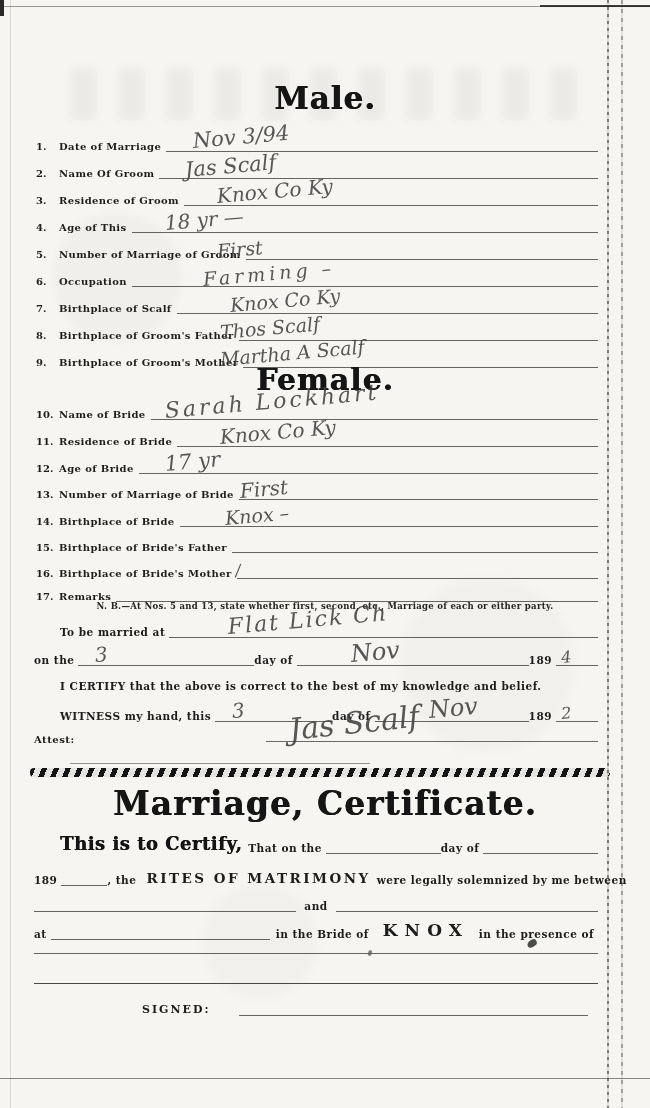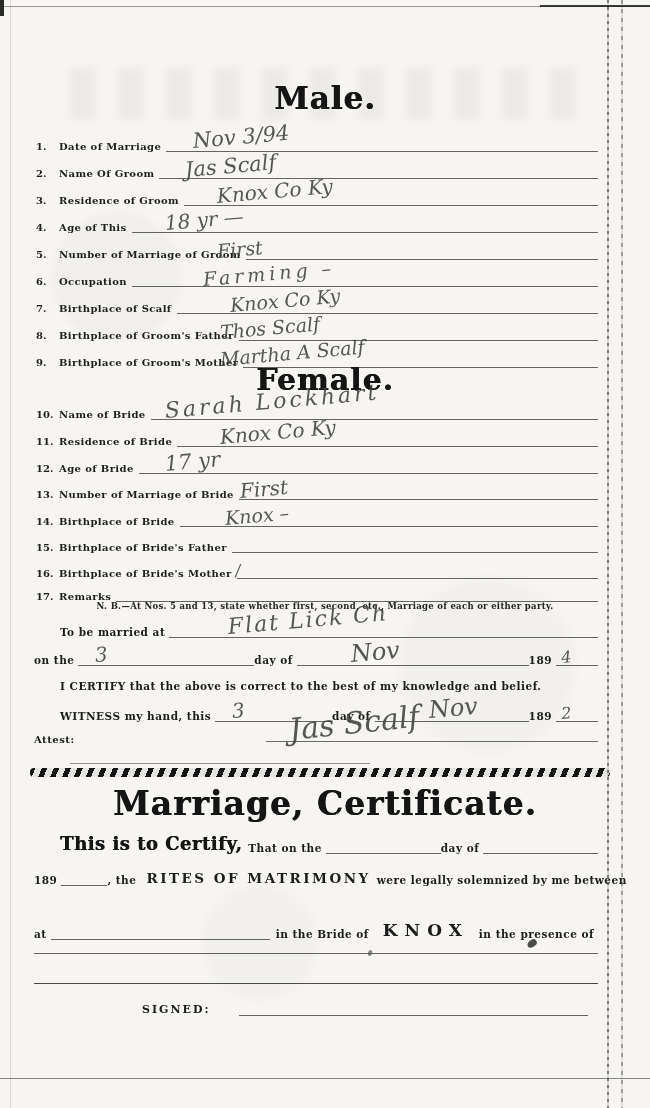--- a/index.html
+++ b/index.html
@@ -292,20 +292,25 @@
   </div>
 
   <div class="sect cert-line2">
     <span class="plbl">189</span>
     <span class="seg seg-189"></span>
     <span class="plbl">, the</span>
     <span class="plbl rites">RITES OF MATRIMONY</span>
     <span class="plbl">were legally solemnized by me between</span>
   </div>
 
+  <div class="sect andline">
+    <span class="seg grow"></span>
+    <span class="plbl" style="padding:0 8px;">and</span>
+    <span class="seg grow"></span>
+  </div>
 
   <div class="sect atline">
     <span class="plbl">at</span>
     <span class="seg grow"></span>
     <span class="plbl" style="padding-left:6px;">in the Bride of</span>
     <span class="plbl knox">KNOX</span>
     <span class="plbl">in the presence of</span>
   </div>
 
   <div class="sect blank1">

